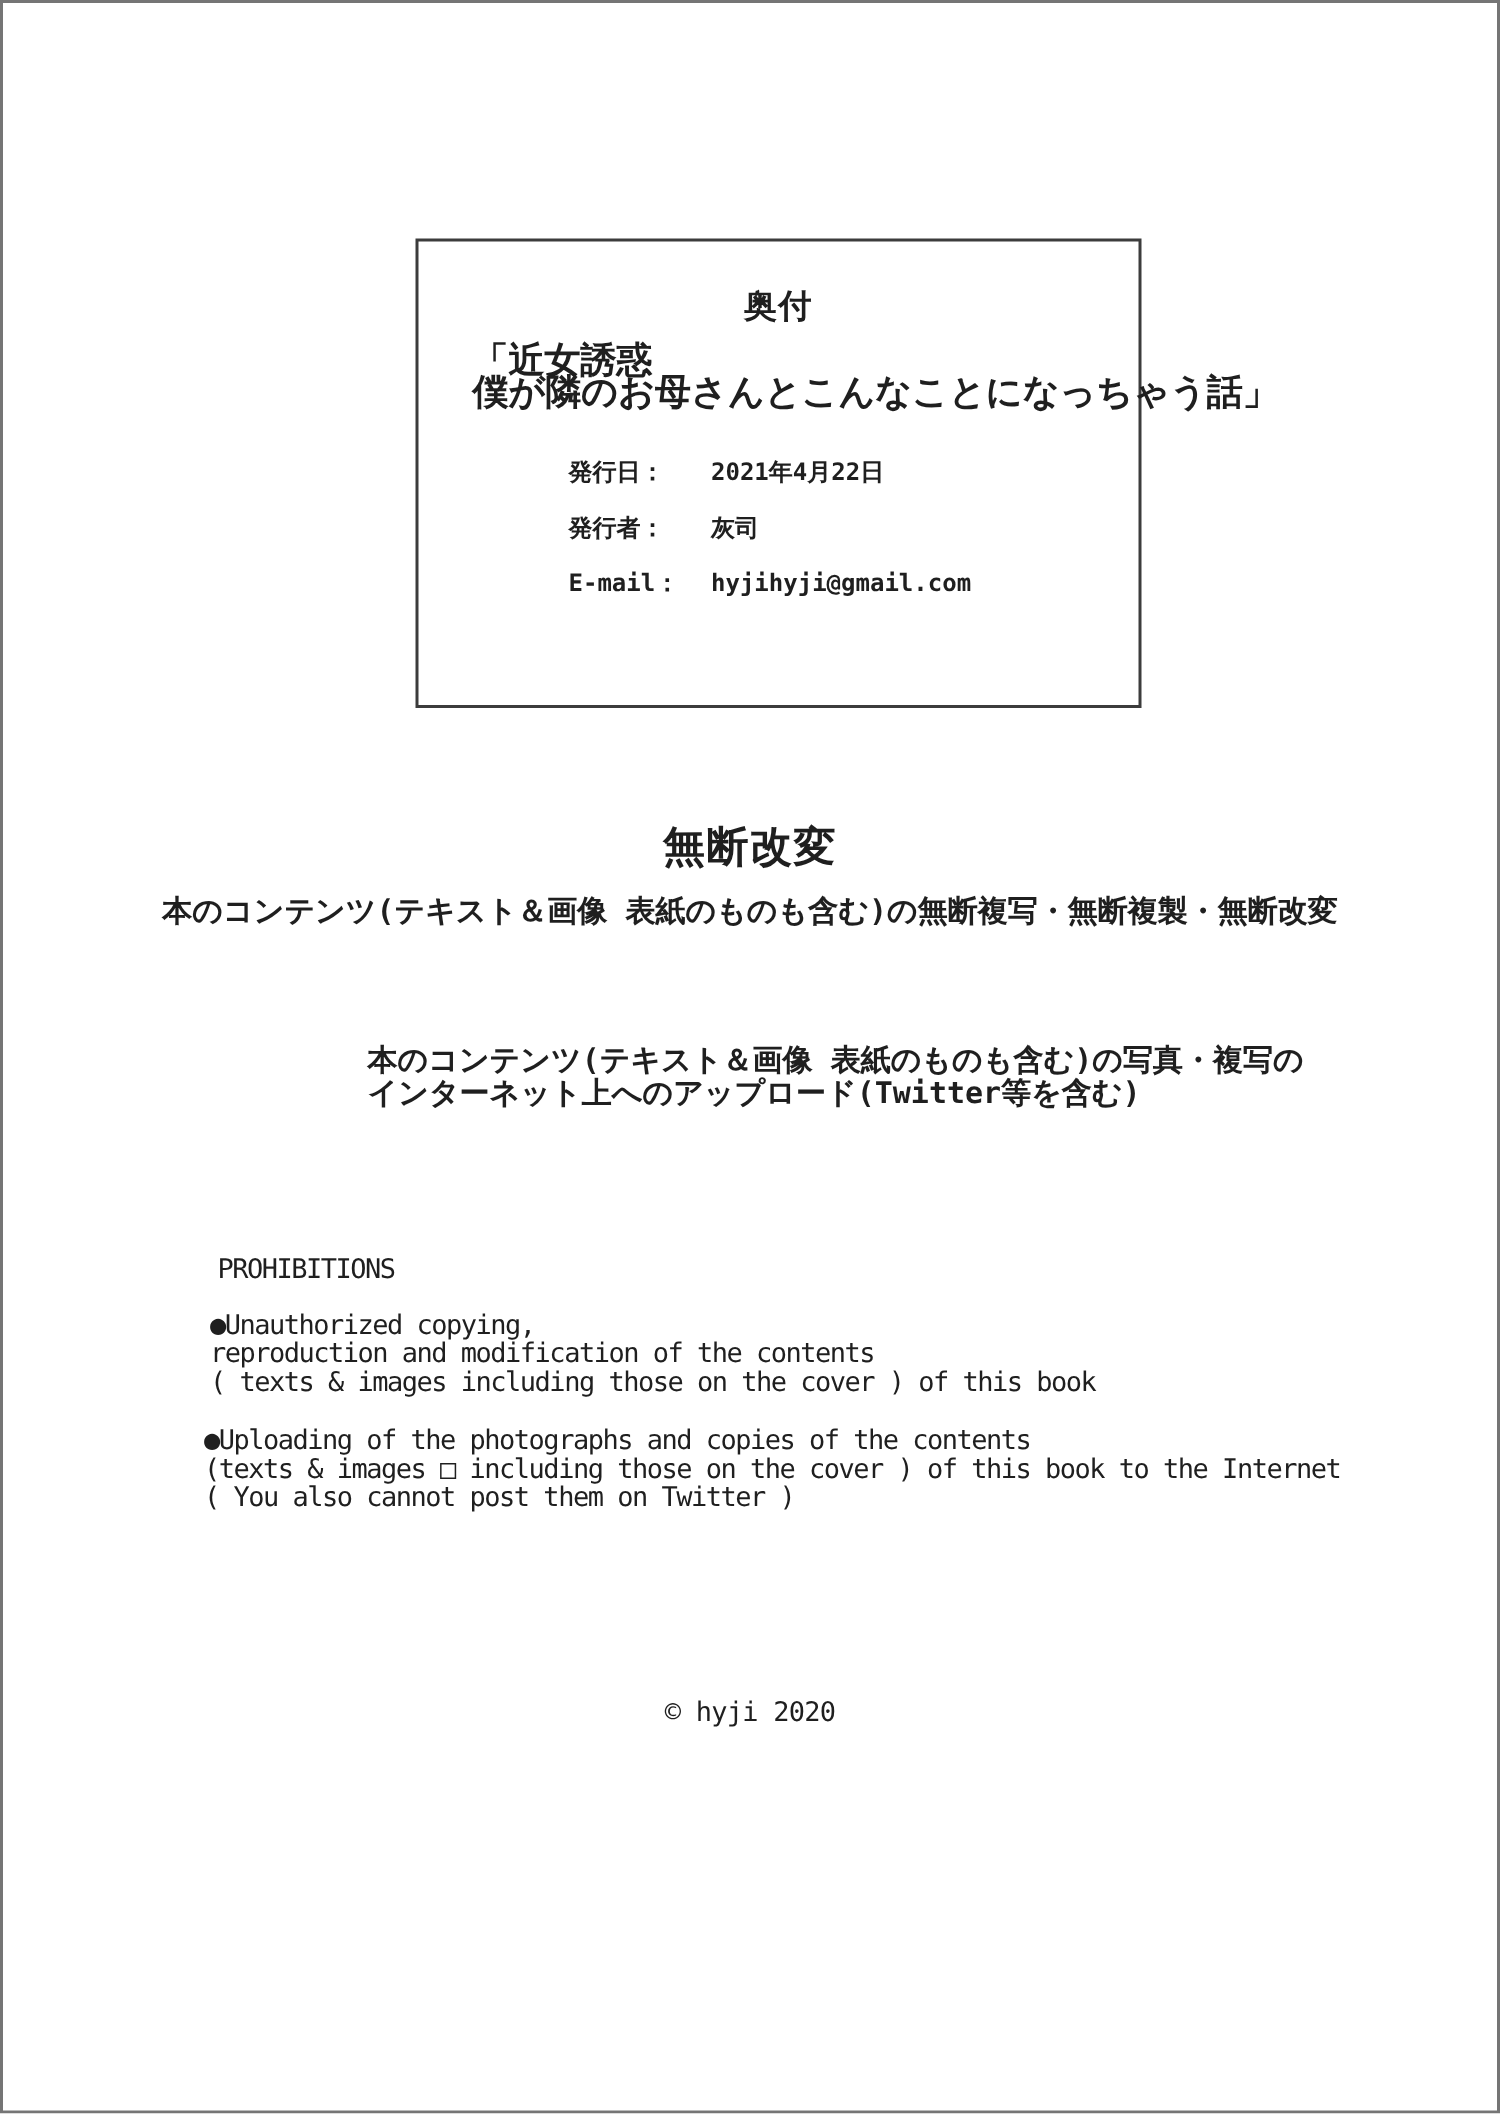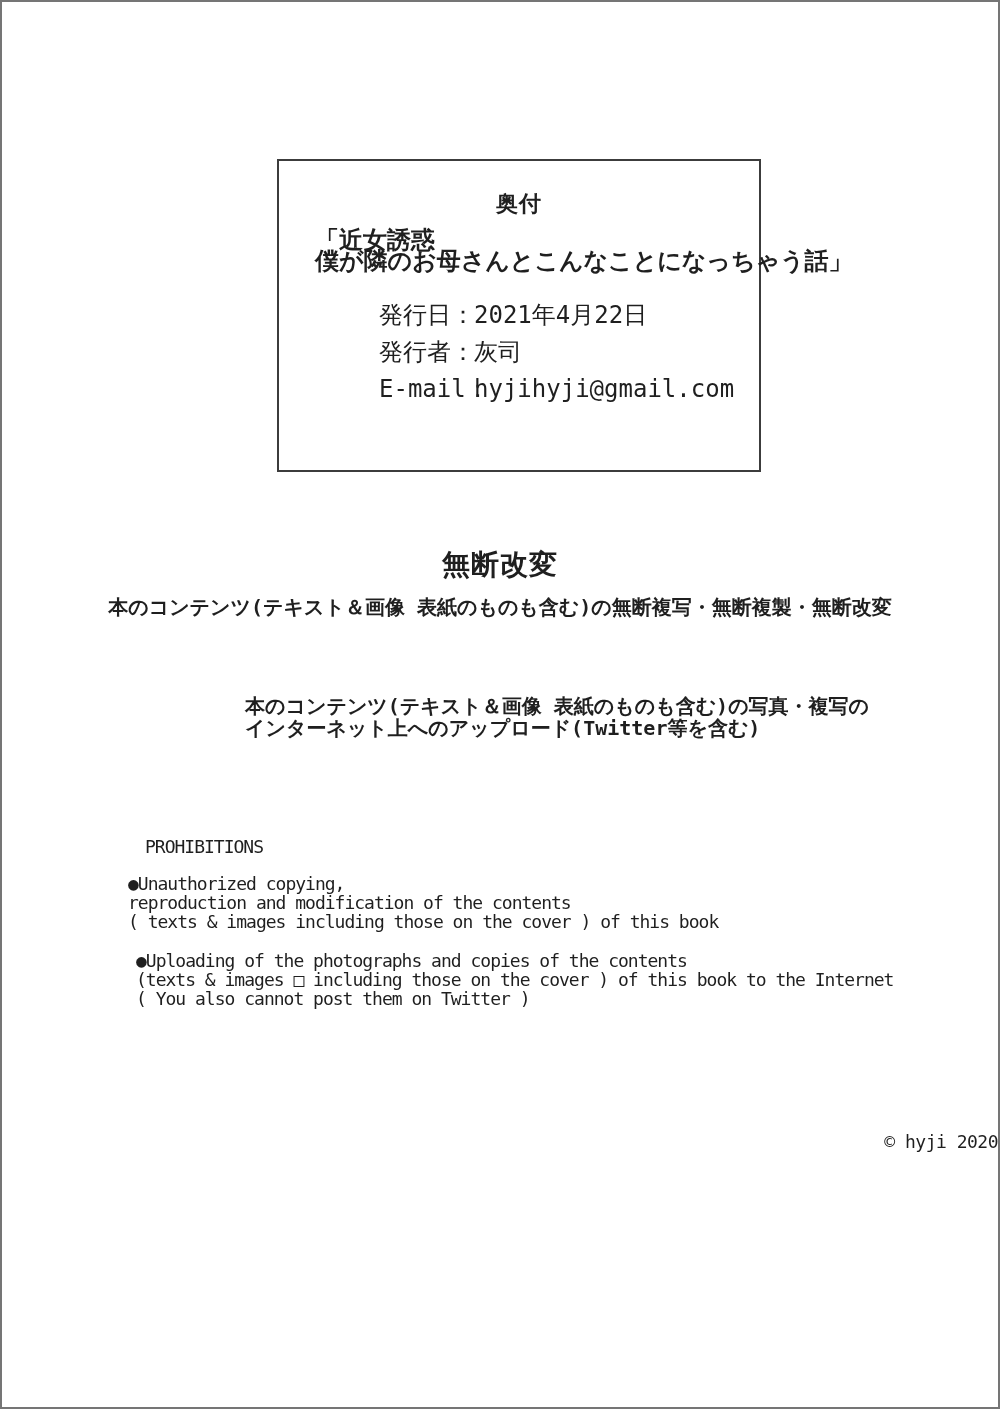--- a/index.html
+++ b/index.html
@@ -47,22 +47,22 @@
     left: 36px;
     font-size: 24px;
     font-weight: bold;
     line-height: 21px;
     white-space: nowrap;
   }
   .colophon-rows {
     position: absolute;
     top: 143px;
     left: 100px;
-    font-size: 24px;
-    font-weight: normal;
+    font-size: 16px;
+    font-weight: bold;
   }
   .colophon-row {
     display: flex;
     margin-bottom: 15px;
     line-height: 22px;
     white-space: nowrap;
   }
   .colophon-row .label {
     width: 95px;
     flex: 0 0 95px;
@@ -103,42 +103,42 @@
     position: absolute;
     top: 834px;
     left: 143px;
     font-size: 18px;
     letter-spacing: -1px;
     white-space: nowrap;
   }
   .en-block1 {
     position: absolute;
     top: 872px;
-    left: 126px;
+    left: 138px;
     font-size: 18px;
     letter-spacing: -1px;
     line-height: 19px;
     white-space: nowrap;
   }
   .en-block2 {
     position: absolute;
     top: 949px;
     left: 134px;
     font-size: 18px;
     letter-spacing: -1px;
     line-height: 19px;
     white-space: nowrap;
   }
   
   .copyright {
     position: absolute;
     top: 1129px;
     left: 0;
     width: 100%;
-    text-align: right;
+    text-align: center;
     font-size: 18px;
     letter-spacing: -0.5px;
     white-space: nowrap;
   }
 </style>
 </head>
 <body>
 
 <div class="page">
 

